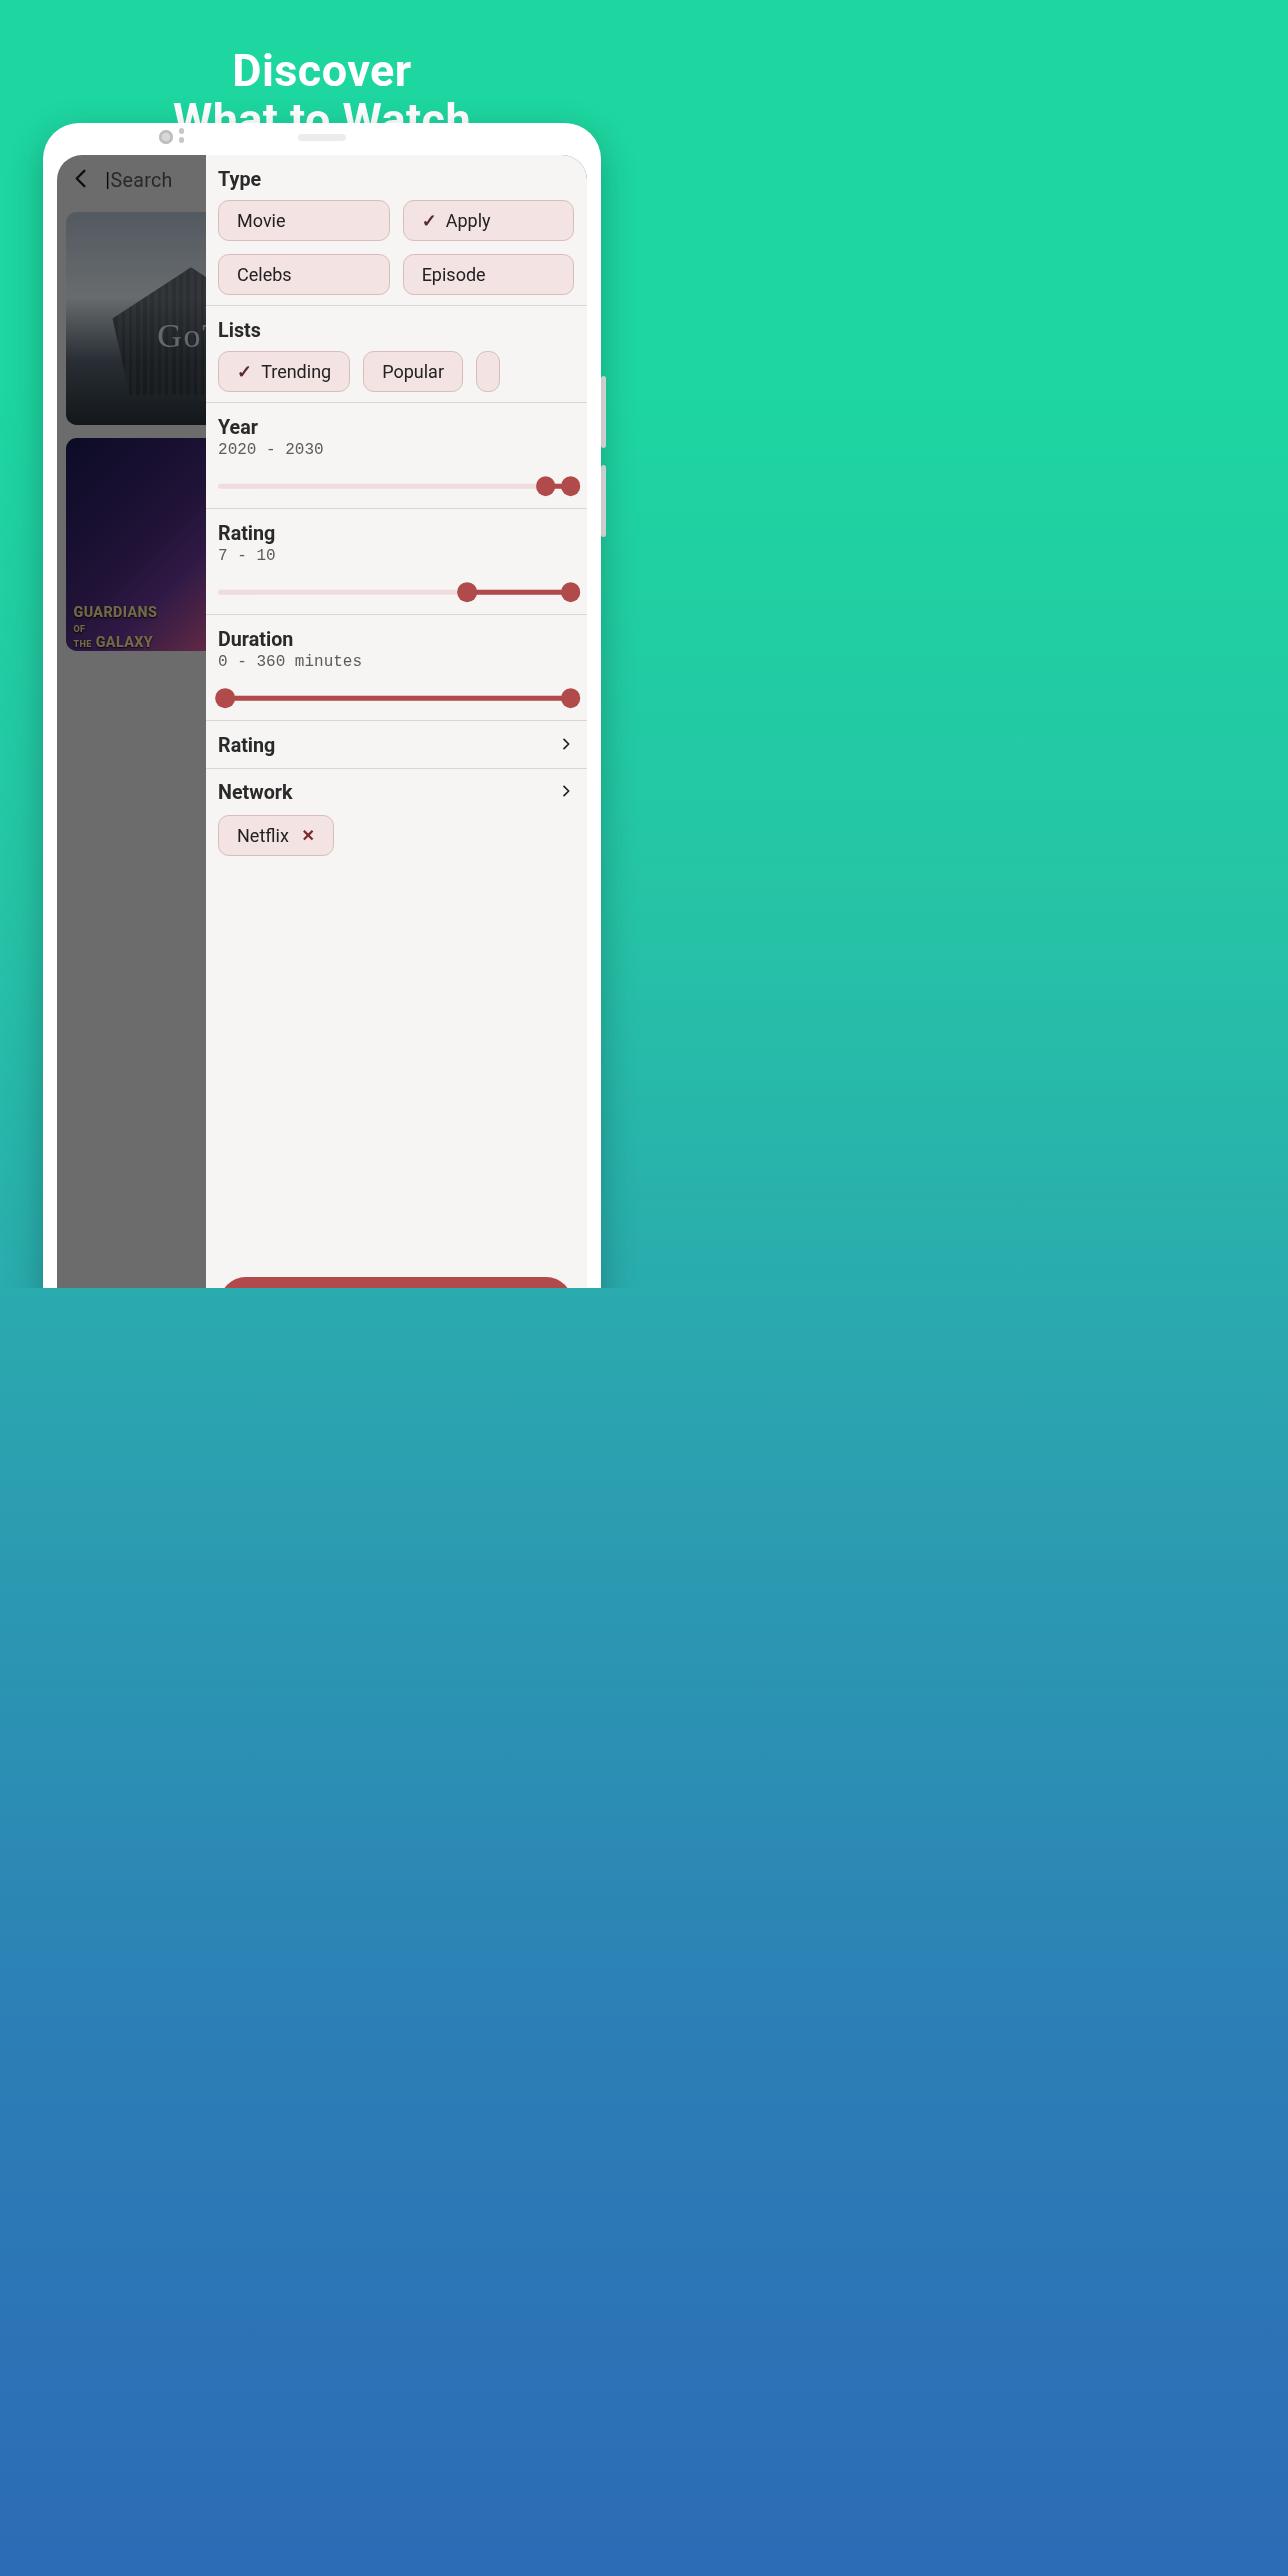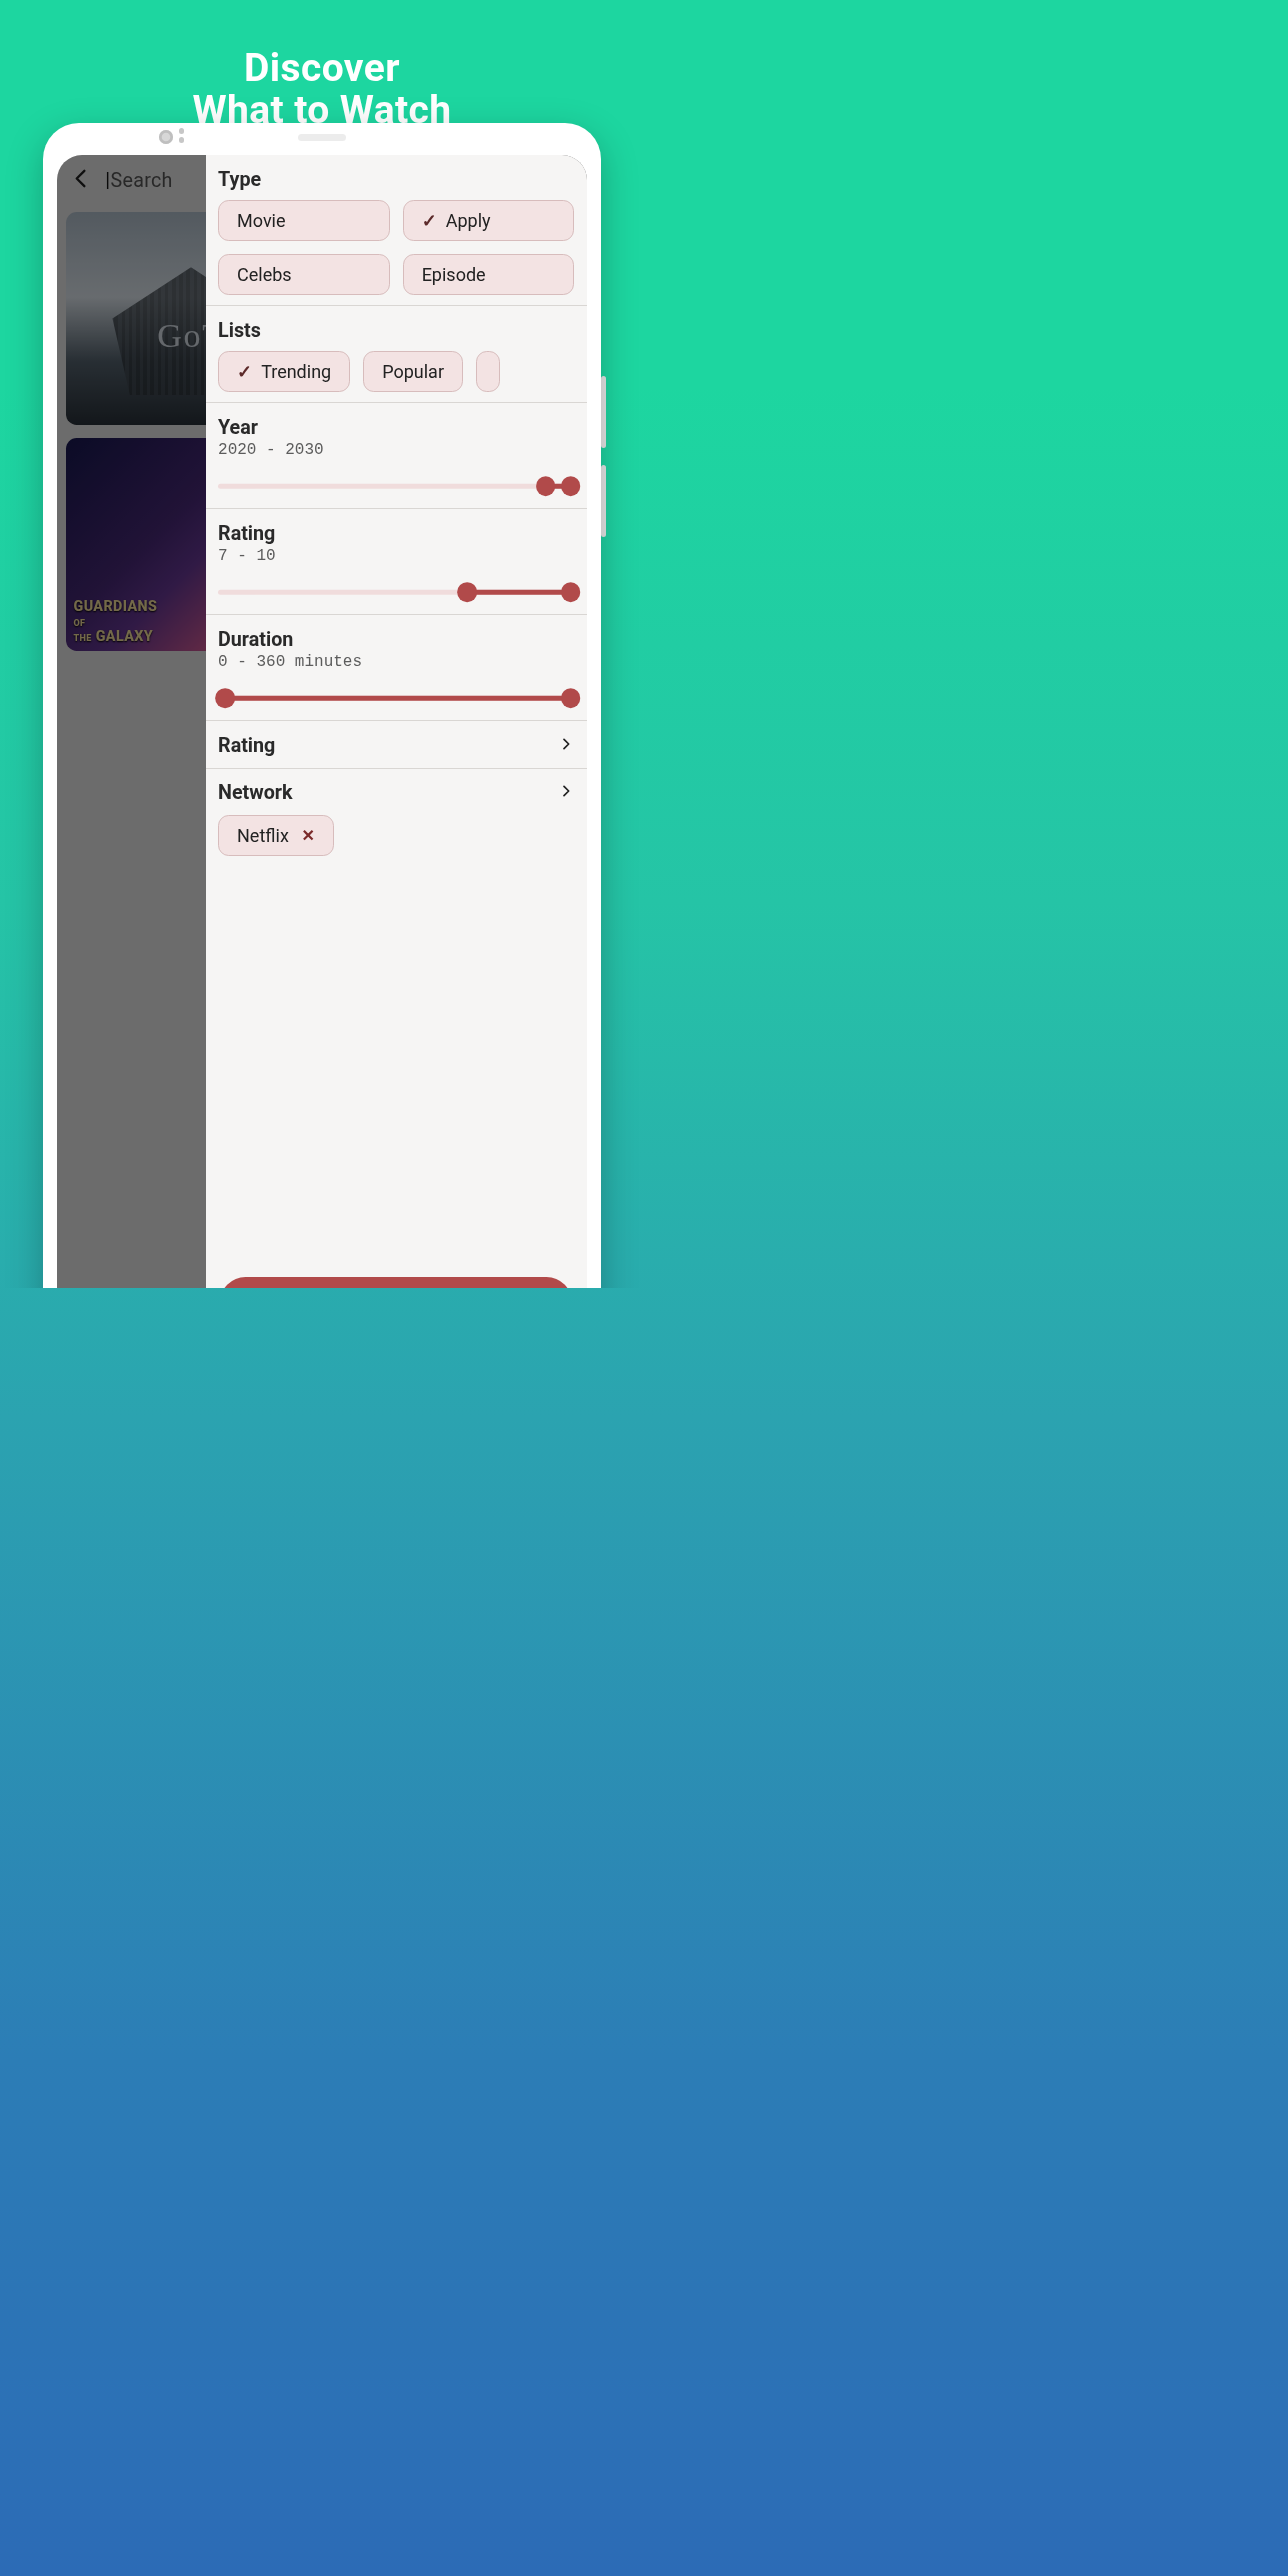--- a/index.html
+++ b/index.html
@@ -10,21 +10,21 @@
     width: 644px;
     height: 1288px;
     position: relative;
     overflow: hidden;
   }
 
   .hero-title {
     color: #fff;
     font-weight: 700;
     text-align: center;
-    font-size: 39px;
+    font-size: 45px;
     line-height: 1.08;
     padding-top: 47px;
     letter-spacing: 0.4px;
   }
 
   .phone {
     position: absolute;
     top: 123px;
     left: 43px;
     width: 558px;
@@ -146,21 +146,21 @@
     position:absolute;left:50%;top:58%;transform:translate(-50%,-50%);
     color:#dfe7ef;font-family:serif;font-size:34px;letter-spacing:1.8px;
   }
   .poster-1 { background: radial-gradient(circle at 50% 40%, #5a0a0a, #1a0406 70%); }
   .poster-1 .dp-title {
     position:absolute;bottom:9px;left:5.4px;color:#fff;font-weight:800;
     font-size:19.7px;letter-spacing:0.9px;
   }
   .poster-2 { background: linear-gradient(135deg,#1a1a55,#4a2a7a 40%,#6b3a9a 55%,#d05a9a 75%,#e58a4a); }
   .poster-2 .gotg {
-    position:absolute;bottom:7px;left:7.2px;color:#ffe9a3;font-weight:800;
+    position:absolute;bottom:1px;left:7.2px;color:#ffe9a3;font-weight:800;
     font-size:14.3px;letter-spacing:0.4px;line-height:1.05;text-align:left;
     text-shadow:0 0.9px 1.8px #000;
   }
   .poster-3 { background: linear-gradient(#1f3a22,#0e1a10 60%,#0a120b); }
   .poster-3 .person {
     position:absolute;left:50%;top:55%;transform:translate(-50%,-50%);
     width:36px;height:54px;background:#e3c23a;border-radius:5.4px;
   }
   .poster-3 .bb-title {
     position:absolute;left:50%;bottom:12.5px;transform:translateX(-50%);

